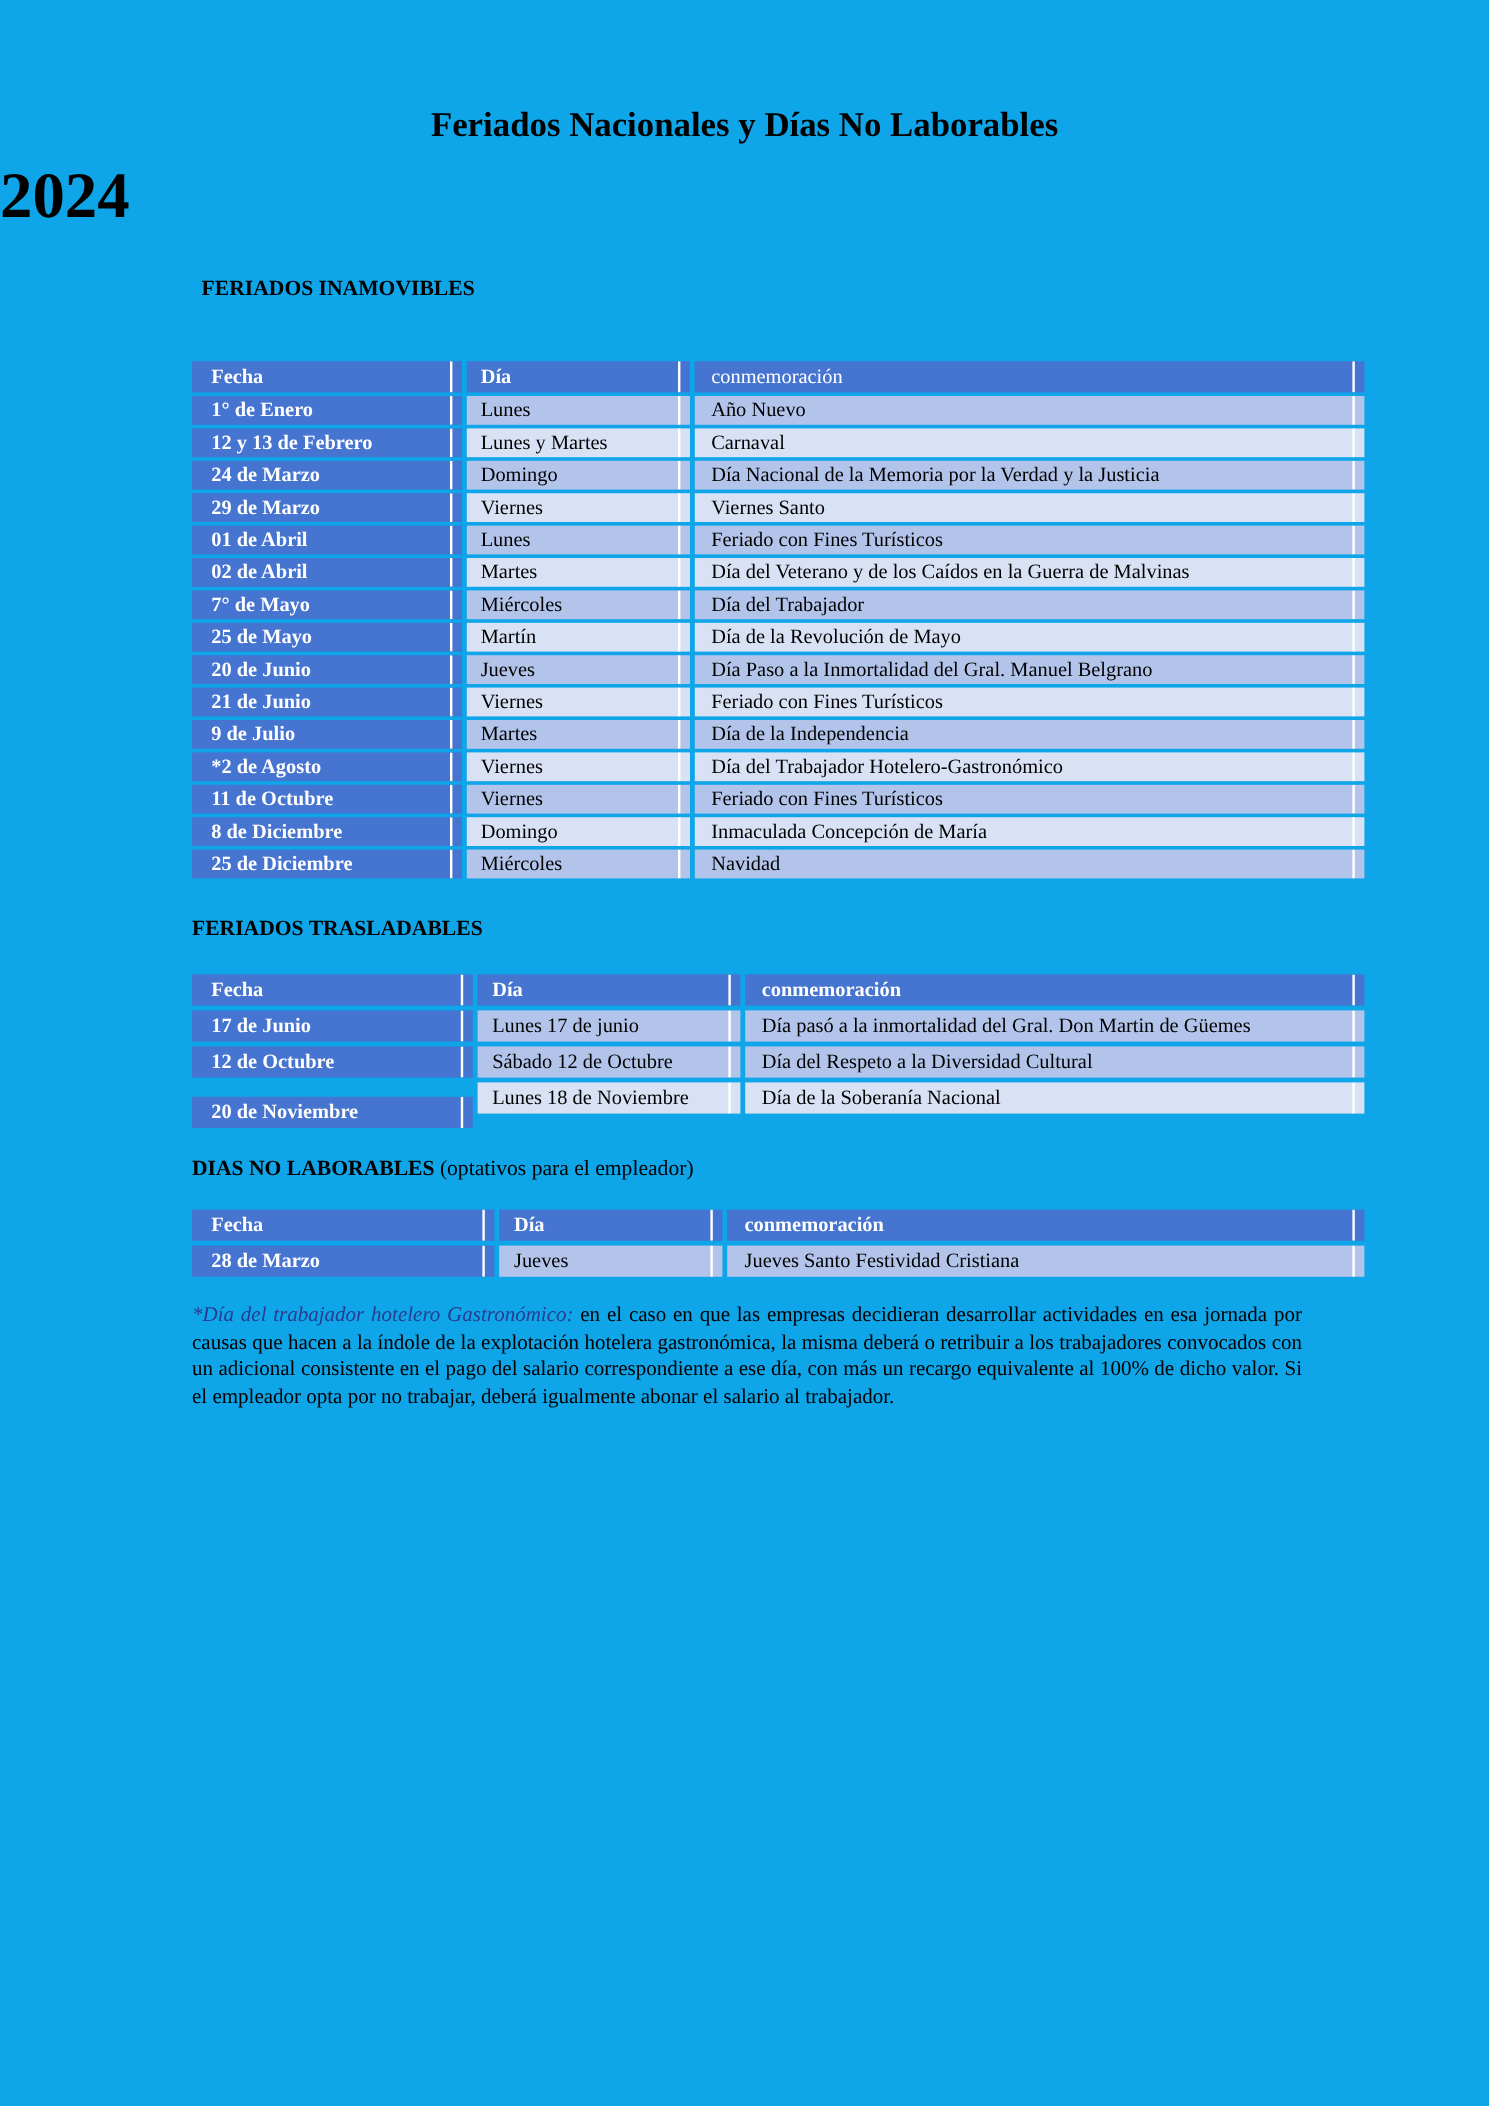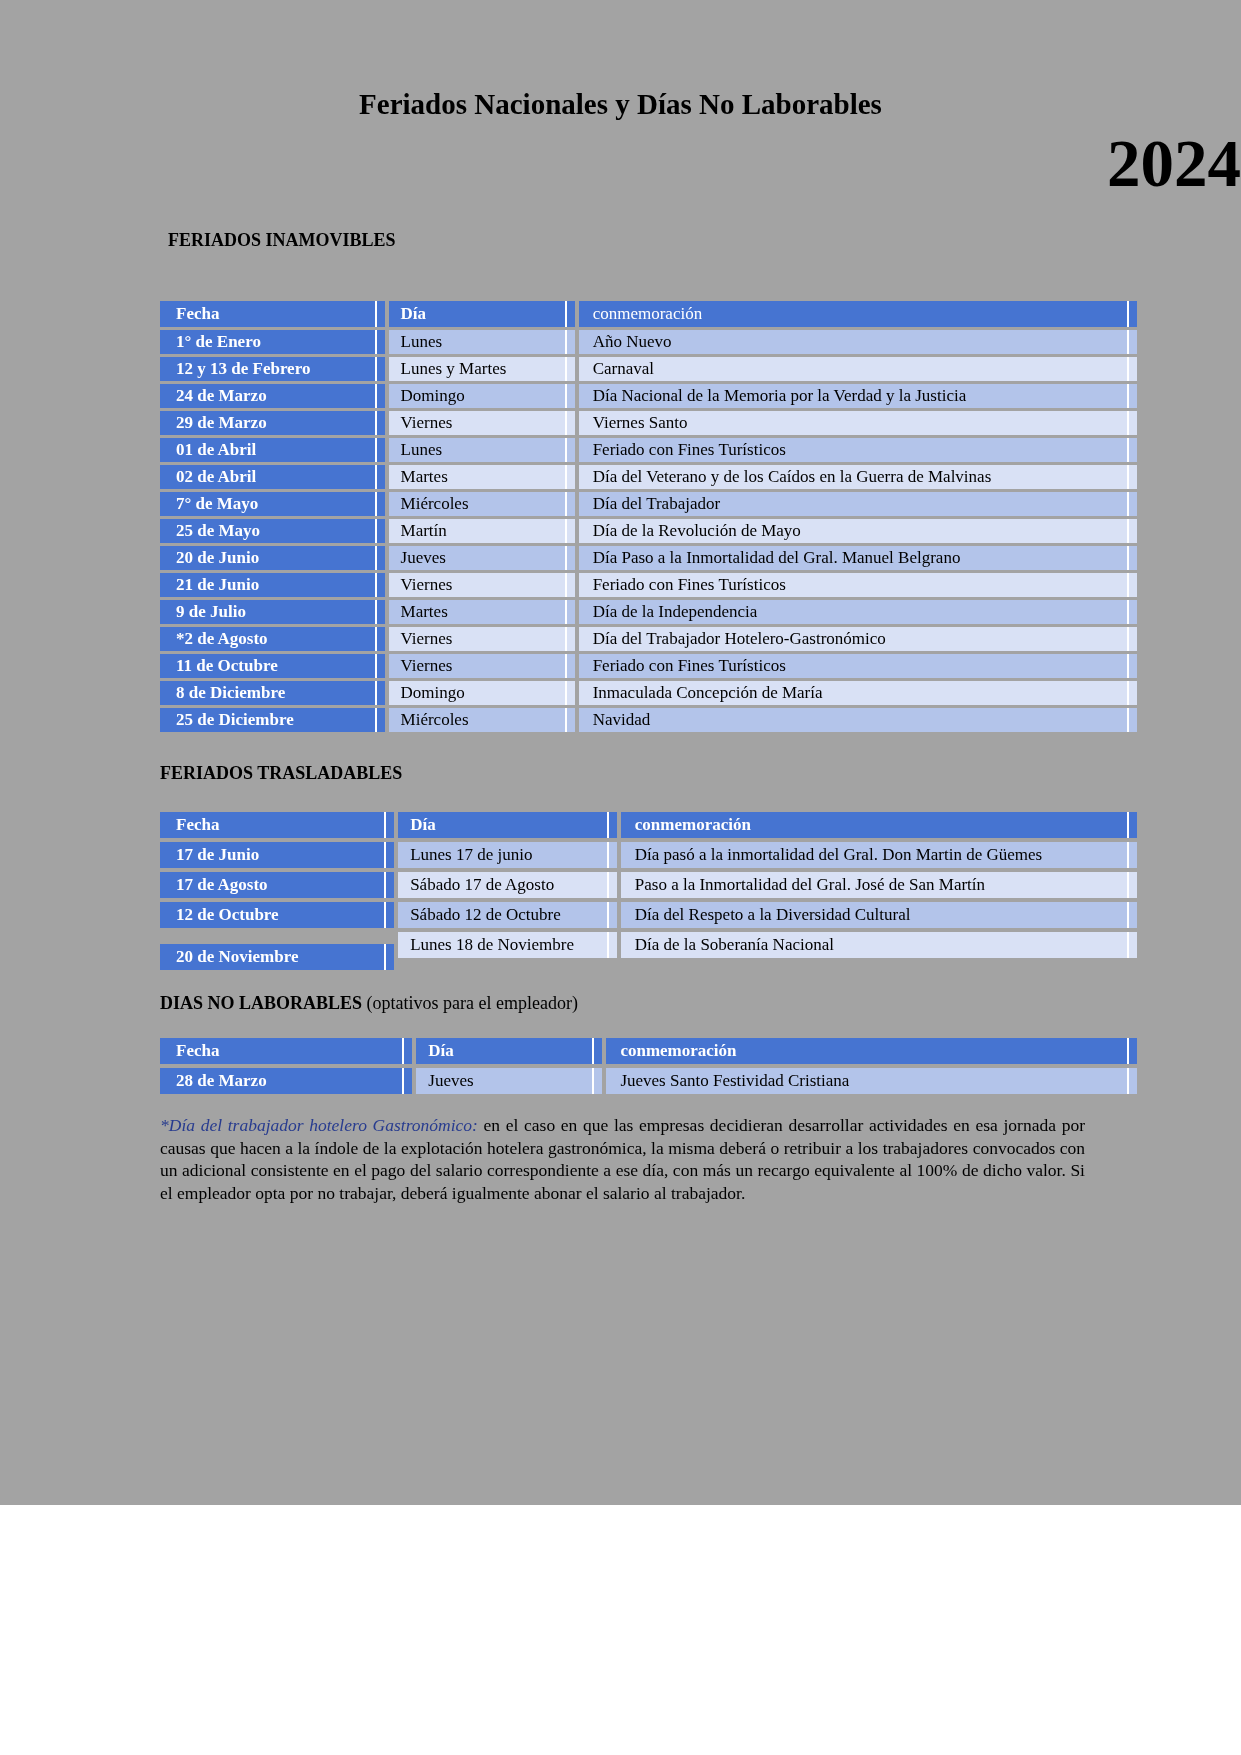--- a/index.html
+++ b/index.html
@@ -1,34 +1,34 @@
 <!DOCTYPE html>
 <html style="--hdr: #4674D1; --band-a: #B3C4EA; --band-b: #D9E1F5; --lead-blue: #283C8F; --link-blue: #1212EC;"><head>
 <meta charset="utf-8">
 <style>
   html, body { margin: 0; padding: 0; background: #fff; }
   .page {
     position: relative;
     width: 1241px;
-    height: 1505px;
-    background: #a3a3a3;
+    height: 1755px;
+    background: #0ea5e9;
     font-family: "Liberation Serif", "DejaVu Serif", serif;
     color: #000;
     overflow: hidden;
   }
   .title1 {
     padding-top: 86px;
     text-align: center;
     font-size: 29px;
     font-weight: bold;
     line-height: 36px;
   }
   .title2 {
-    text-align: right;
-    font-size: 67px;
+    text-align: left;
+    font-size: 54px;
     font-weight: bold;
     line-height: 70px;
     margin-top: 6px;
   }
   .sec-heading {
     margin-left: 160px;
     font-size: 18px;
     font-weight: bold;
     line-height: 22px;
   }
@@ -203,25 +203,20 @@
         <div class="tr">
           <div class="th c0 pad0" style="width: 228px;">Fecha</div>
           <div class="th c1 pad1" style="width: 216px;">Día</div>
           <div class="th c2 pad2" style="width: 525px;">conmemoración</div>
         </div>
         <div class="tr band-a">
           <div class="td c0 pad0" style="width: 228px;">17 de Junio</div>
           <div class="td c1 pad1" style="width: 216px;">Lunes 17 de junio</div>
           <div class="td c2 pad2" style="width: 525px;">Día pasó a la inmortalidad del Gral. Don Martin de Güemes</div>
         </div>
-        <div class="tr band-b">
-          <div class="td c0 pad0" style="width: 228px;">17 de Agosto</div>
-          <div class="td c1 pad1" style="width: 216px;">Sábado 17 de Agosto</div>
-          <div class="td c2 pad2" style="width: 525px;">Paso a la Inmortalidad del Gral. José de San Martín</div>
-        </div>
         <div class="tr band-a">
           <div class="td c0 pad0" style="width: 228px;">12 de Octubre</div>
           <div class="td c1 pad1" style="width: 216px;">Sábado 12 de Octubre</div>
           <div class="td c2 pad2" style="width: 525px;">Día del Respeto a la Diversidad Cultural</div>
         </div>
         <div class="tr band-b">
           <div class="td c0 pad0" style="width: 228px; margin-top: 12px;">20 de Noviembre</div>
           <div class="td c1 pad1" style="width: 216px;">Lunes 18 de Noviembre</div>
           <div class="td c2 pad2" style="width: 525px;">Día de la Soberanía Nacional</div>
         </div>

